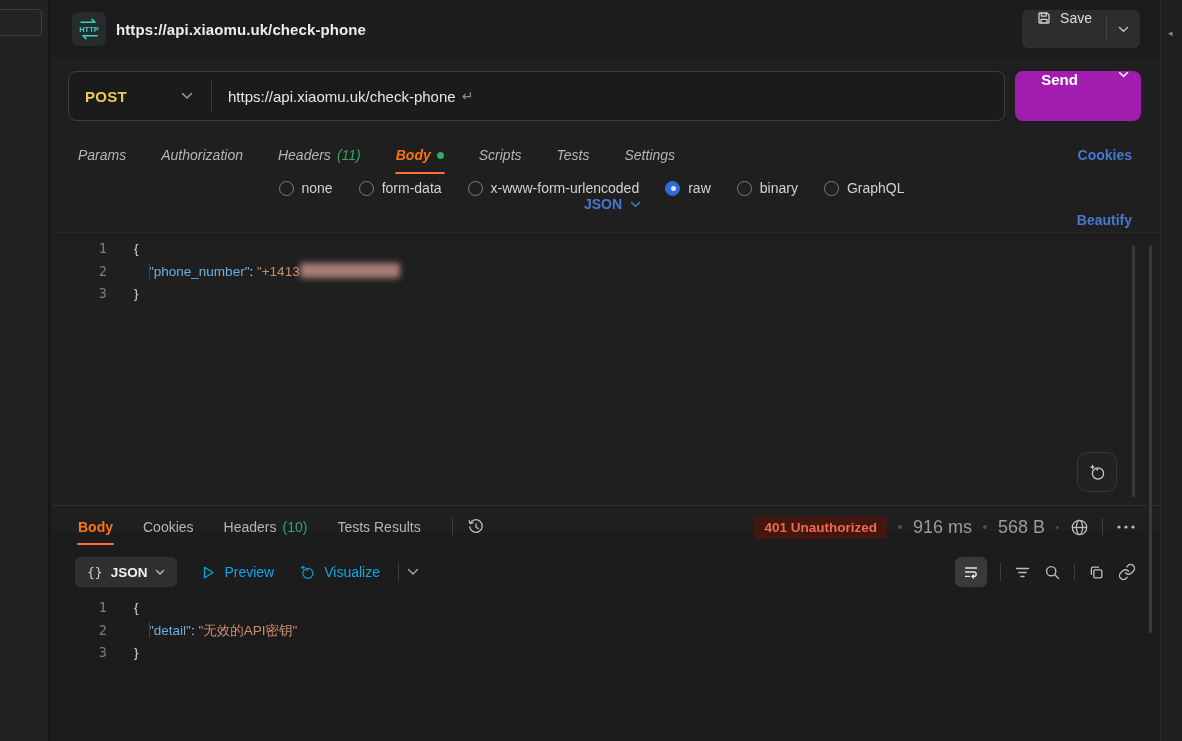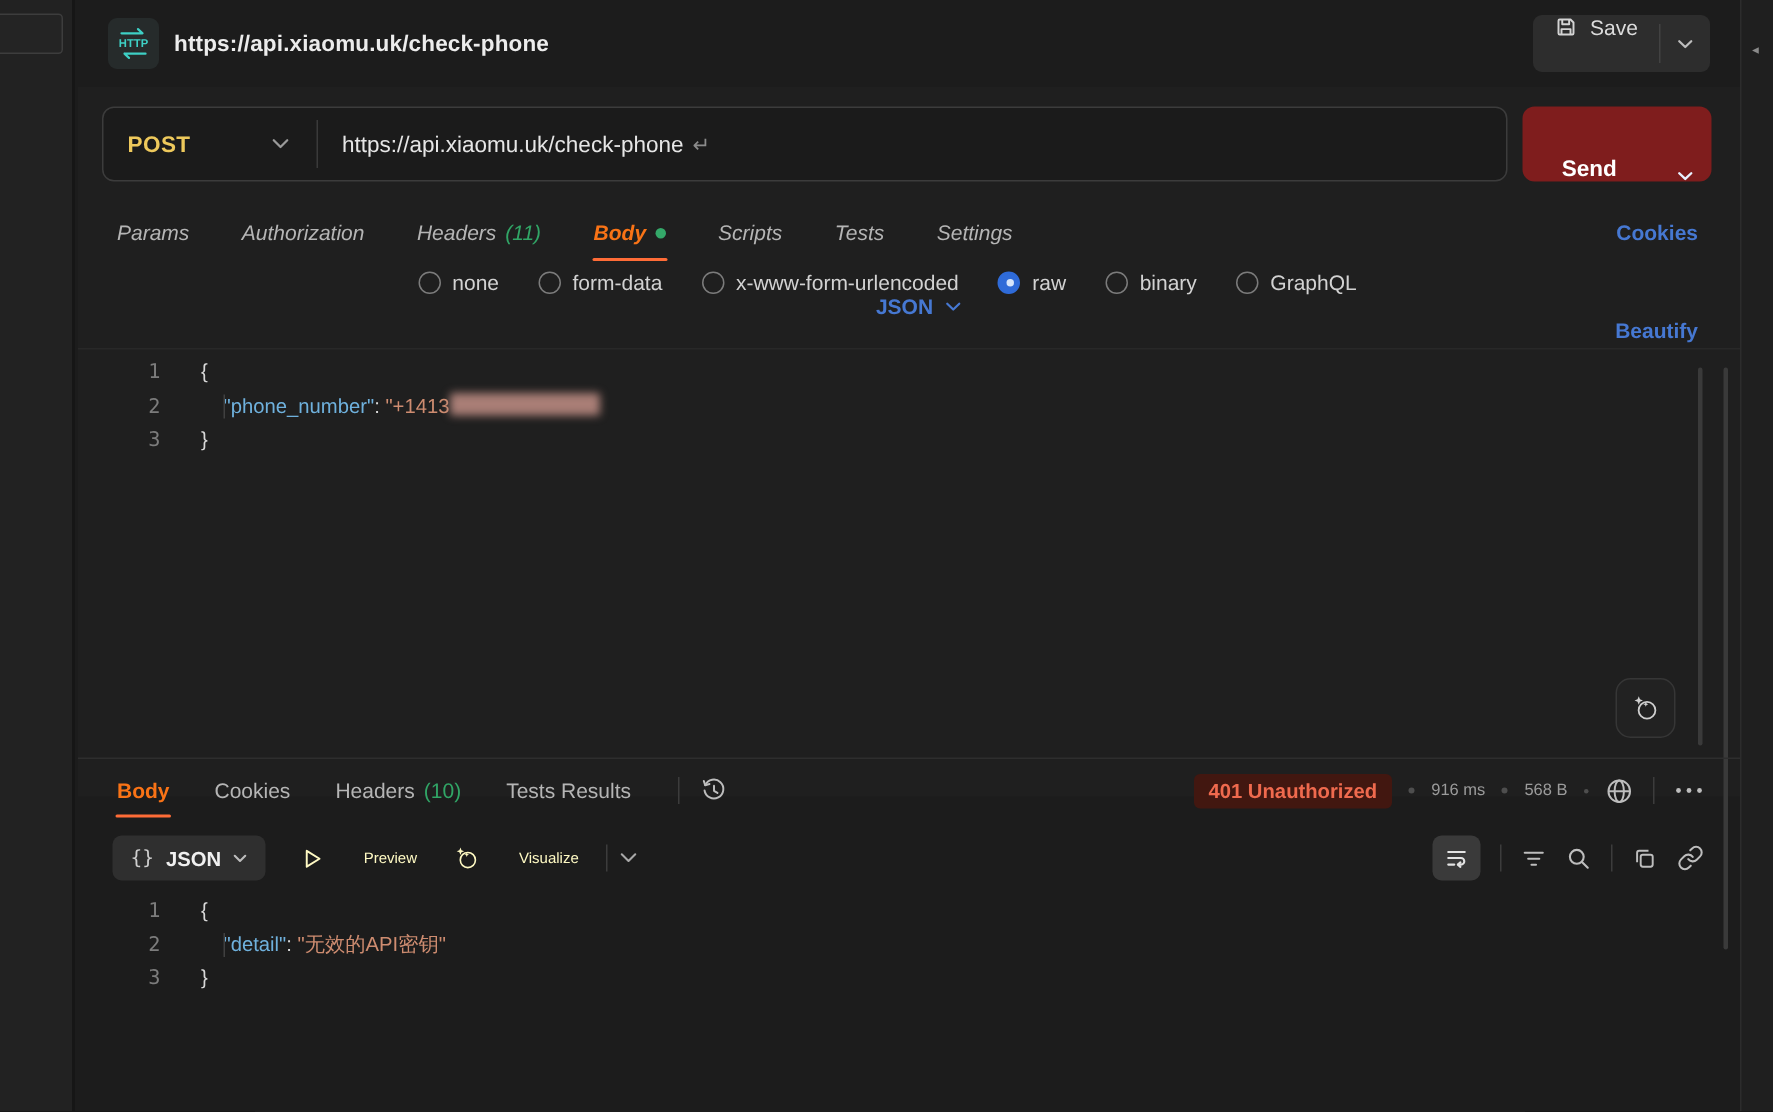--- a/index.html
+++ b/index.html
@@ -29,21 +29,21 @@
   .save-caret{display:flex;align-items:center;padding:0 11px;color:#bdbdbd;cursor:pointer;}
 
   
   .url-box{position:absolute;left:16px;top:71px;width:937px;height:50px;border:1px solid #3c3c3c;border-radius:8px;background:#1b1b1b;display:flex;align-items:center;}
   .method{display:flex;align-items:center;justify-content:space-between;width:142px;padding:0 18px 0 16px;cursor:pointer;flex:none;}
   .method-label{color:#eec95c;font-weight:700;font-size:15px;letter-spacing:.3px;}
   .method-caret{color:#9a9a9a;}
   .url-sep{width:1px;height:32px;background:#3a3a3a;flex:none;}
   .url-text{margin-left:16px;font-size:15px;color:#e6e6e6;white-space:nowrap;}
   .url-return{color:#8b8b8b;font-size:14px;margin-left:6px;}
-  .send-btn{position:absolute;left:963px;top:71px;width:126px;height:50px;background:#7f1d1d;border-radius:8px;display:flex;align-items:flex-end;overflow:hidden;cursor:pointer;}
+  .send-btn{position:absolute;left:963px;top:71px;width:126px;height:50px;background:#a21caf;border-radius:8px;display:flex;align-items:flex-start;overflow:hidden;cursor:pointer;}
   .send-main{flex:1;display:flex;align-items:center;justify-content:center;color:#fff;font-size:15px;font-weight:700;}
   .send-sep{width:1px;background:rgba(255,255,255,.28);margin:8px 0;}
   .send-caret{width:36px;display:flex;align-items:center;justify-content:center;color:#e8f1ff;}
 
   
   .tabs-row{position:absolute;left:0;top:133px;width:100%;height:44px;display:flex;align-items:center;padding:0 28px 0 25px;}
   .tab{position:relative;height:100%;display:flex;align-items:center;gap:6px;padding:0 1px;margin-right:33px;font-size:14px;color:#b5b5b5;cursor:pointer;white-space:nowrap;}
   .tab .count{color:#31a566;}
   .tab .gdot{width:7px;height:7px;border-radius:50%;background:#34a869;}
   .tab.active{color:#f97316;font-weight:600;text-align:center;}
@@ -78,30 +78,30 @@
 
   .hdivider{position:absolute;left:0;top:505px;width:100%;height:1px;background:#2e2e2e;}
 
   
   .resp-tabs-row{position:absolute;left:0;top:506px;width:100%;height:42px;display:flex;align-items:center;padding:0 24px 0 25px;}
   .resp-tabs-row .tab{margin-right:28px;}
   .vsep{width:1px;height:18px;background:#3c3c3c;margin:0 14px 0 2px;}
   .icon-btn{display:flex;align-items:center;justify-content:center;color:#bdbdbd;cursor:pointer;}
   .resp-meta{margin-left:auto;display:flex;align-items:center;gap:11px;}
   .status-badge{background:#421710;color:#ef6a4e;font-weight:700;font-size:13.5px;padding:4px 10px;border-radius:4px;white-space:nowrap;}
-  .meta-txt{color:#9b9b9b;font-size:11px;white-space:nowrap;text-align:center;}
+  .meta-txt{color:#9b9b9b;font-size:18px;white-space:nowrap;text-align:center;}
   .sep-dot{width:4px;height:4px;border-radius:50%;background:#4e4e4e;flex:none;}
   .sep-dot.sm{width:3px;height:3px;}
 
   
   .resp-toolbar{position:absolute;left:0;top:552px;width:100%;height:40px;display:flex;align-items:center;padding:0 24px 0 23px;}
   .fmt-pill{display:flex;align-items:center;gap:8px;background:#2f2f2f;border-radius:6px;height:30px;padding:0 12px;cursor:pointer;}
   .fmt-braces{color:#cfcfcf;font-size:13px;font-family:"DejaVu Sans Mono",monospace;}
   .fmt-label{color:#f0f0f0;font-size:13.5px;font-weight:600;}
-  .tool-item{display:flex;align-items:center;gap:26px;color:#fef9c3;font-size:10px;margin-left:24px;cursor:pointer;white-space:nowrap;}
+  .tool-item{display:flex;align-items:center;gap:8px;color:#0ea5e9;font-size:14px;margin-left:24px;cursor:pointer;white-space:nowrap;}
   .toolbar-right{margin-left:auto;display:flex;align-items:center;gap:13px;}
   .wrap-btn{width:32px;height:30px;background:#3a3a3a;border-radius:6px;display:flex;align-items:center;justify-content:center;color:#e3e3e3;cursor:pointer;}
 
   svg{display:block;}
 </style>
 </head>
 <body>
 
 <div class="app">
   <div class="tab-accent"></div>

